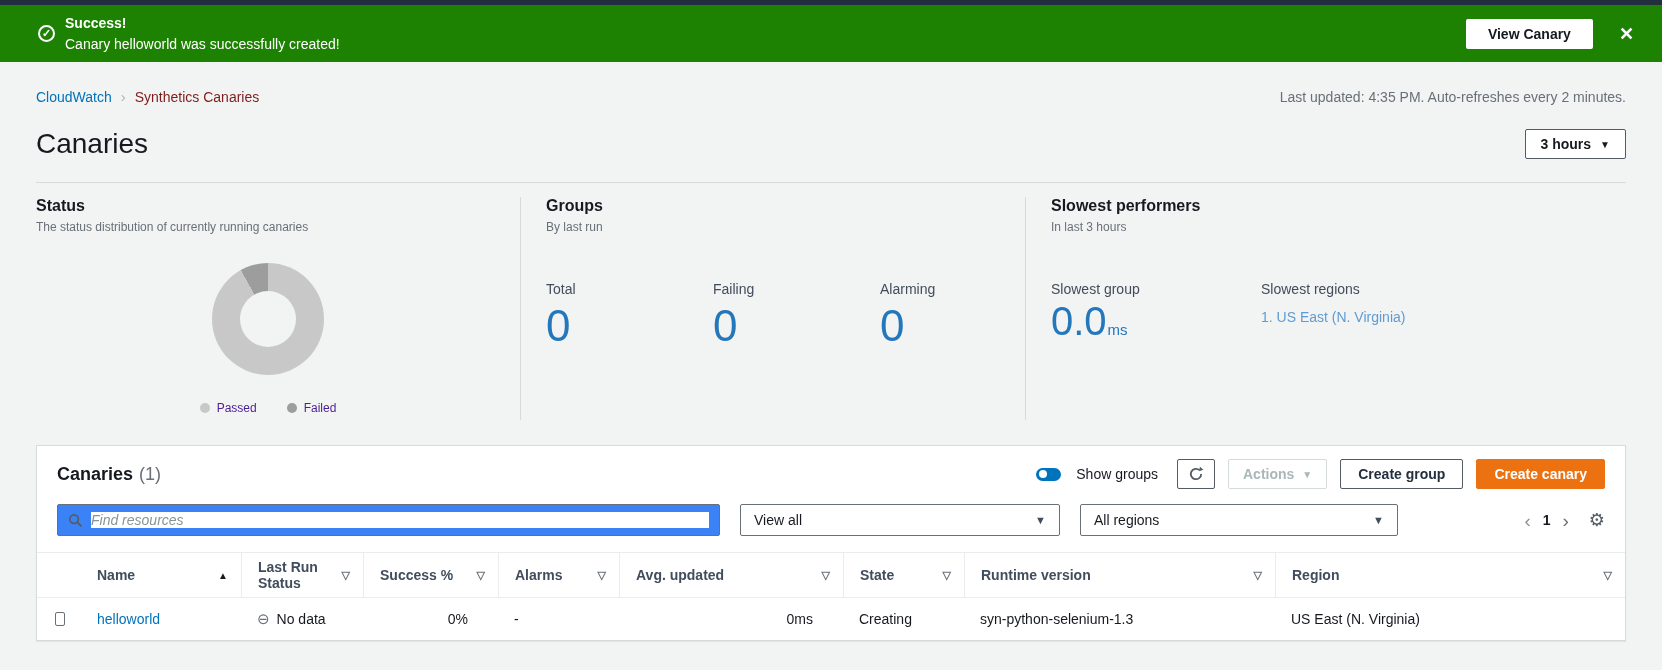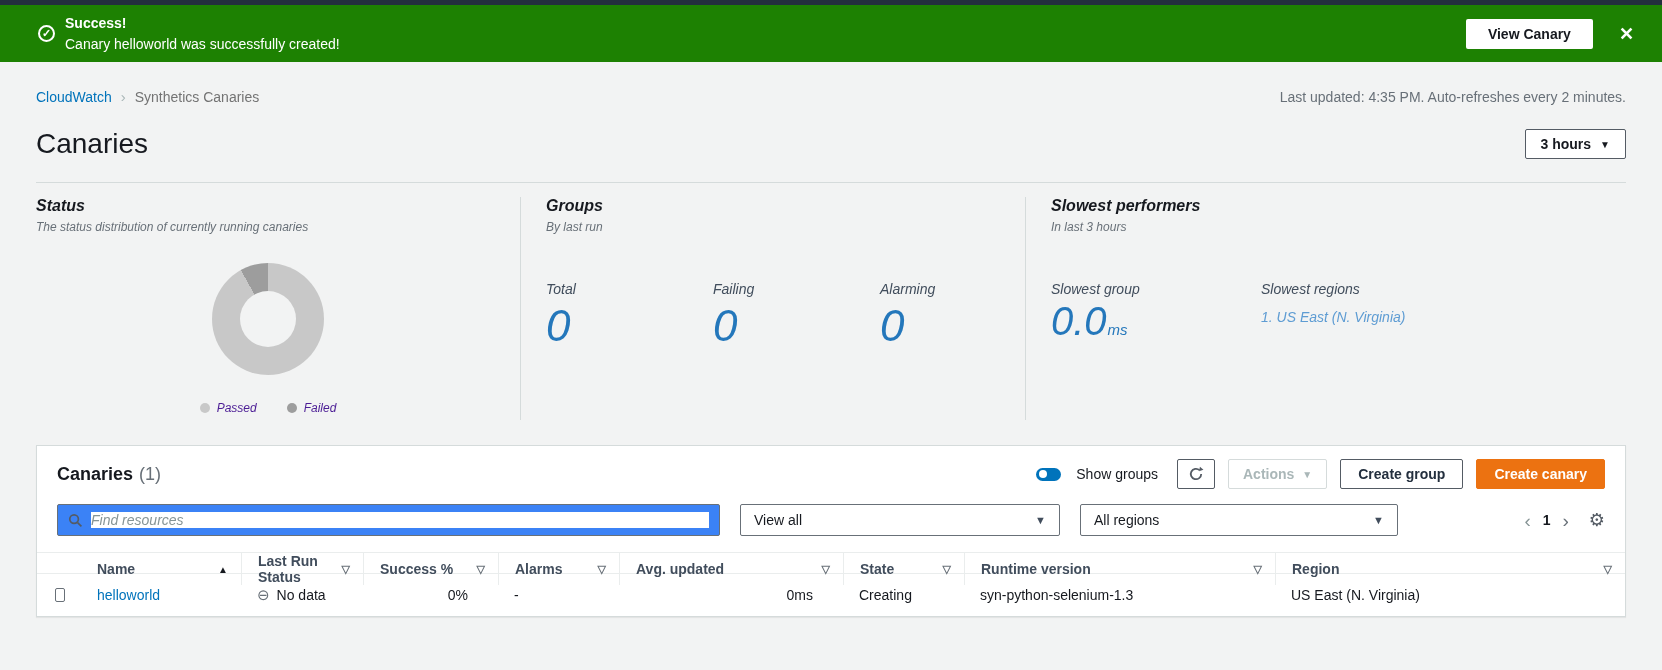--- a/index.html
+++ b/index.html
@@ -20,36 +20,36 @@
     font-size:14px; padding:7px 22px; border-radius:2px; cursor:pointer; font-family:inherit; }
   .flash-close { color:#fff; font-size:18px; margin:0 10px 0 26px; cursor:pointer; font-weight:bold; }
 
   .content { padding:0 36px; }
 
   
   .crumb-row { display:flex; justify-content:space-between; align-items:center; margin-top:26px; }
   .crumbs { display:flex; align-items:center; gap:9px; }
   .crumb-link { color:#0073bb; cursor:pointer; }
   .crumb-sep { color:#aab7b8; font-size:15px; }
-  .crumb-cur { color:#737373; }
+  .crumb-cur { color:#7f1d1d; }
   .last-updated { color:#687078; }
 
   
   .title-row { display:flex; justify-content:space-between; align-items:center; margin-top:23px; }
   .h1 { font-size:28px; font-weight:500; color:#16191f; }
   .range-btn { background:#fff; border:1px solid #545b64; border-radius:2px; height:30px;
     padding:0 15px; display:flex; align-items:center; gap:9px; font-weight:bold; font-size:14px;
     color:#16191f; cursor:pointer; font-family:inherit; }
   .range-btn .caret { font-size:10px; color:#16191f; }
 
   .hr { border-bottom:1px solid #d5dbdb; margin-top:22px; }
 
   
   .dash { display:grid; grid-template-columns:484px 505px 1fr; padding-top:14px; min-height:237px; }
-  .dash-col { padding-right:20px;font-style:italic; }
+  .dash-col { padding-right:20px; }
   .dash-col + .dash-col { border-left:1px solid #d5dbdb; padding-left:25px; }
   .sec-title { font-size:16px; font-weight:bold; color:#16191f; }
   .sec-sub { font-size:12px; color:#687078; margin-top:5px; }
 
   .donut-wrap { width:112px; margin:29px auto 0; }
   .donut { width:112px; height:112px; border-radius:50%; position:relative;
     background:conic-gradient(from 0deg, #c8c8c8 0deg 331deg, #9d9d9d 331deg 360deg); }
   .donut::after { content:""; position:absolute; inset:28px; background:#f2f3f3; border-radius:50%; }
   .legend { display:flex; justify-content:center; gap:30px; margin-top:26px; }
   .legend-item { display:flex; align-items:center; gap:7px; font-size:12px; color:#4c1d95; }
@@ -96,21 +96,21 @@
   .select.view { width:320px; }
   .select.regions { width:318px; }
   .pager { margin-left:auto; display:flex; align-items:center; gap:12px; }
   .pg-chev { font-size:19px; color:#879596; cursor:pointer; line-height:1; }
   .pg-chev.next { color:#687078; }
   .pg-num { font-weight:bold; cursor:pointer; }
   .gear { font-size:18px; color:#545b64; margin-left:8px; cursor:pointer; }
 
   
   .tbl-header, .tbl-row { display:grid; grid-template-columns:44px 160px 122px 135px 121px 224px 121px 311px 1fr; }
-  .tbl-header { border-top:1px solid #eaeded; border-bottom:1px solid #eaeded; height:22px; }
+  .tbl-header { border-top:1px solid #eaeded; border-bottom:1px solid #eaeded; height:46px; }
   .th { display:flex; align-items:center; justify-content:space-between; padding:0 13px 0 16px;
     font-weight:bold; color:#414d5c; font-size:14px; }
   .th + .th + .th { border-left:1px solid #eaeded; }
   .sort { font-size:10px; color:#16191f; }
   .filter-ic { font-size:11px; color:#687078; }
   .tbl-row { height:42px; }
   .td { display:flex; align-items:center; padding:0 16px; font-size:14px; color:#16191f; }
   .td.right { justify-content:flex-end; padding-right:30px; }
   .checkbox { width:14px; height:14px; border:1px solid #687078; border-radius:2px; background:#fff; cursor:pointer; margin-left:2px; }
   .name-link { color:#0073bb; cursor:pointer; }

